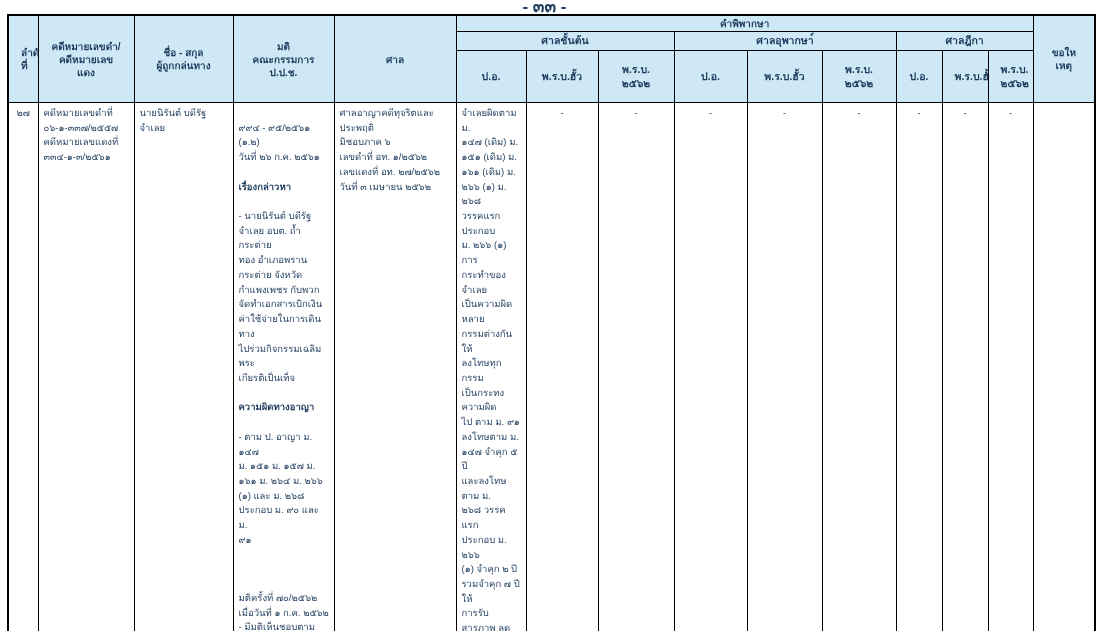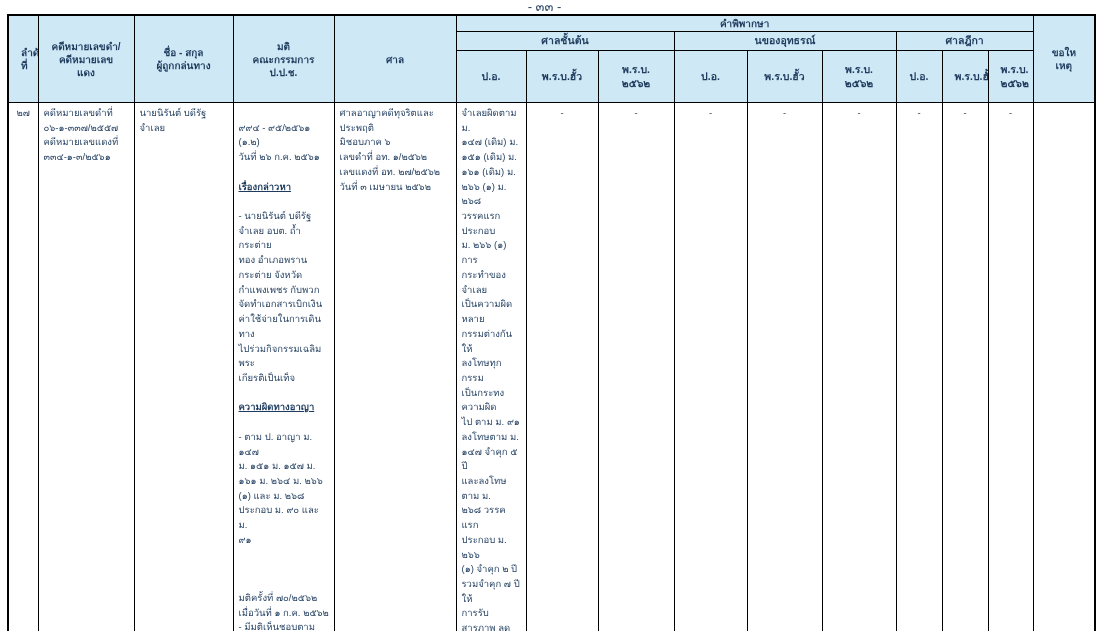--- a/index.html
+++ b/index.html
@@ -6,21 +6,21 @@
     --header-bg:#cfe8f6;
     --border-color:#000000;
     --text-color:#1f3c5e;
   }
   *{box-sizing:border-box;margin:0;padding:0;}
   html,body{width:1101px;height:631px;background:#ffffff;overflow:hidden;}
   body{font-family:"Liberation Sans","DejaVu Sans",sans-serif;color:var(--text-color);}
   .page{position:relative;width:1101px;height:631px;background:#fff;}
   .page-number{
     position:absolute;top:0;left:0;right:12px;
-    text-align:center;font-size:13px;font-weight:normal;line-height:14px;
+    text-align:center;font-size:17px;font-weight:bold;line-height:14px;
   }
   table.judgment-table{
     position:absolute;left:7px;top:14px;
     width:1087px;height:613px;
     border-collapse:collapse;table-layout:fixed;
     background:#fff;
   }
   .judgment-table th,.judgment-table td{
     border:1.5px solid var(--border-color);
     overflow:hidden;
@@ -38,21 +38,21 @@
   thead tr.hrow2{height:19px;margin-left:24px;}
   thead tr.hrow3{height:52px;}
   .judgment-table td{
     vertical-align:top;
     font-size:9.5px;line-height:1.55;
     padding:3px 4px 3px 5px;
     white-space:pre-line;
   }
   td.c{text-align:center;padding-left:2px;padding-right:2px;}
   .mati-block{white-space:pre-line;}
-  .section-heading{font-weight:bold;text-decoration:underline;white-space:pre-line;}
+  .section-heading{font-weight:bold;white-space:pre-line;}
   .gap{height:14px;}
 </style>
 </head>
 <body>
 
 <div class="page">
 
   <div class="page-number">- ๓๓ -</div>
 
   <table class="judgment-table">
@@ -84,21 +84,21 @@
         <th rowspan="3">มติ
 คณะกรรมการ
 ป.ป.ช.</th>
         <th rowspan="3">ศาล</th>
         <th colspan="9">คำพิพากษา</th>
         <th rowspan="3">ขอให
 เหตุ</th>
       </tr>
       <tr class="hrow2">
         <th colspan="3">ศาลชั้นต้น</th>
-        <th colspan="3">นของอุทธรณ์</th>
+        <th colspan="3">ศาลอุพากษา์</th>
         <th colspan="3">ศาลฎีกา</th>
       </tr>
       <tr class="hrow3">
         <th>ป.อ.</th>
         <th>พ.ร.บ.ฮั้ว</th>
         <th>พ.ร.บ. ๒๕๖๒</th>
         <th>ป.อ.</th>
         <th>พ.ร.บ.ฮั้ว</th>
         <th>พ.ร.บ. ๒๕๖๒</th>
         <th>ป.อ.</th>

